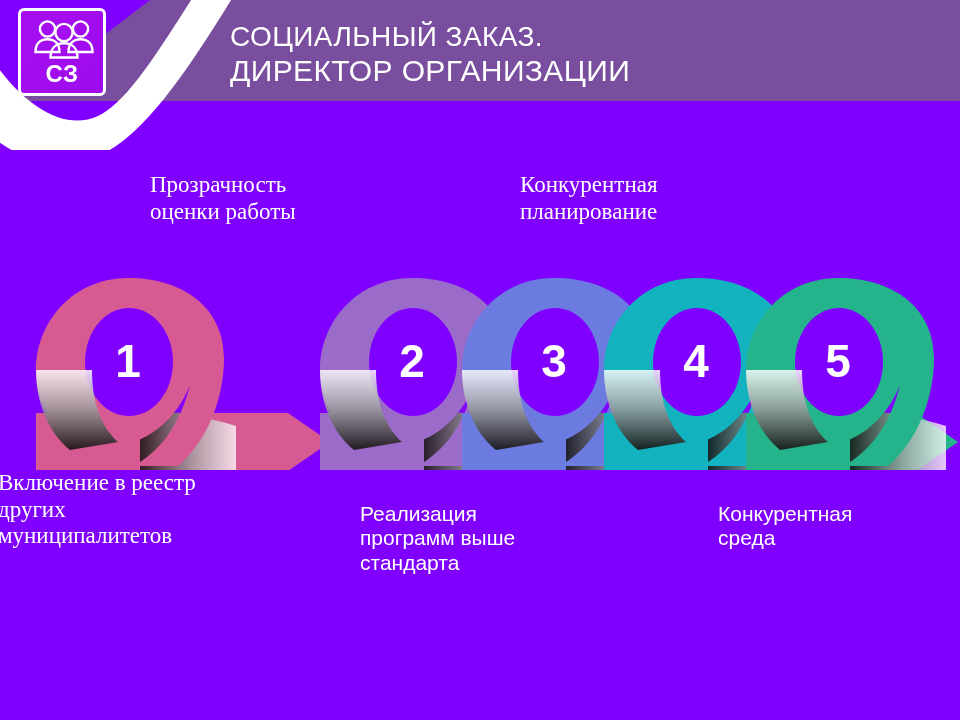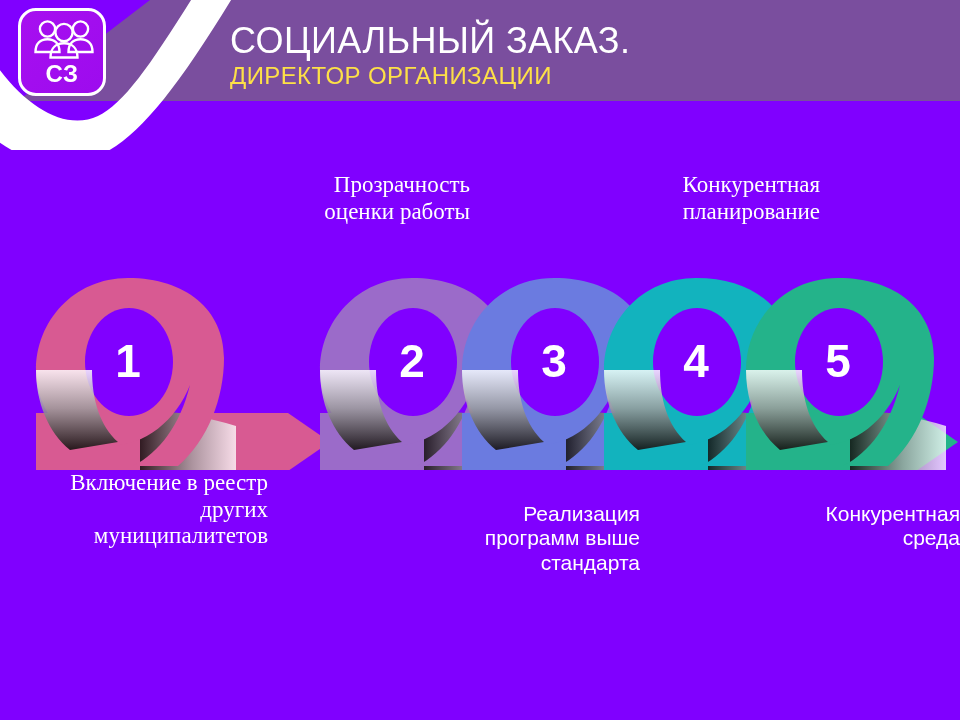--- a/index.html
+++ b/index.html
@@ -32,46 +32,46 @@
   }
   .header-title {
     position: absolute;
     left: 230px;
     top: 20px;
     line-height: 1.18;
     letter-spacing: 0.4px;
   }
   .title-line1 {
     display: block;
-    font-size: 36px;
+    font-size: 28px;
     color: #FFFFFF;
     white-space: nowrap;
   }
   .title-line2 {
     display: block;
-    font-size: 24px;
-    color: #fde047;
+    font-size: 30px;
+    color: #ffffff;
     white-space: nowrap;
   }
 
   
   .swoosh {
     position: absolute;
     left: -20px; top: -10px;
     width: 300px; height: 160px;
     pointer-events: none;
   }
 
   
   .logo {
     position: absolute;
     left: 18px; top: 8px;
     width: 88px; height: 88px;
     border: 3px solid #FFFFFF;
-    border-radius: 18px;
+    border-radius: 6px;
     background: linear-gradient(135deg, #A70FF0 0%, #9D0BEE 100%);
     box-sizing: border-box;
   }
   .logo-people {
     position: absolute;
     left: 11px; top: 7px;
     width: 64px; height: 45px;
   }
   .logo-text {
     position: absolute;
@@ -88,21 +88,21 @@
   .ribbons {
     position: absolute;
     left: 0; top: 250px;
     width: 960px; height: 220px;
   }
 
   
   .label {
     position: absolute;
     color: #FFFFFF;
-    text-align: right;
+    text-align: left;
     line-height: 1.16;
     font-size: 21px;
     white-space: pre-line;
   }
   .label-serif { font-family: "Liberation Serif", serif; font-size: 23px; }
   .label-sans  { font-family: "Liberation Sans", sans-serif; font-size: 21px; margin-top: 26px; }
 
   .lbl-top-1 { left: 150px; top: 172px; width: 320px; }
   .lbl-top-2 { left: 520px; top: 172px; width: 300px; }
   .lbl-bot-1 { left: -2px;  top: 470px; width: 270px; }

